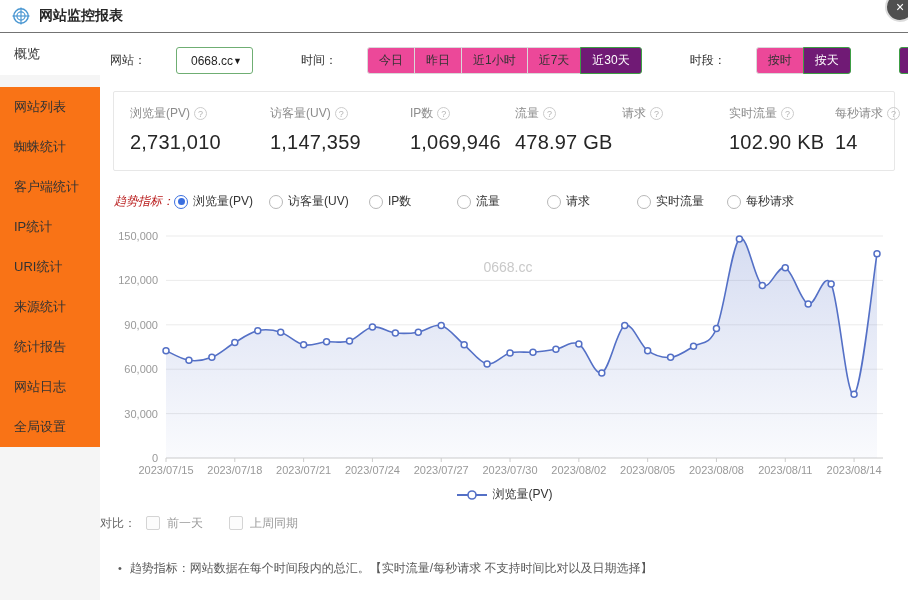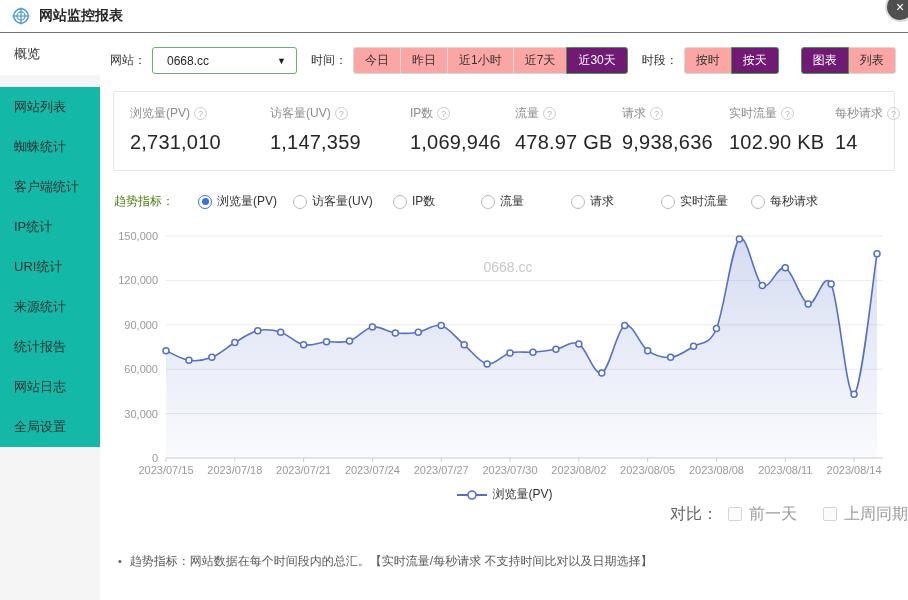--- a/index.html
+++ b/index.html
@@ -10,35 +10,35 @@
   
   .topbar { height:33px; border-bottom:1px solid #737373; display:flex; align-items:center; padding-left:12px; background:#fff; }
   .topbar .logo { width:18px; height:18px; margin-right:9px; }
   .topbar .title { font-size:14px; color:#262626; font-weight:bold; }
   .close-btn { position:absolute; top:-8px; right:-7px; width:30px; height:30px; border-radius:50%;
     background:#4f4f4f; border:2px solid #dcdcdc; color:#fff; font-size:14px; line-height:26px;
     text-align:center; cursor:pointer; z-index:20; }
 
   
   .sidebar { position:absolute; left:0; top:33px; bottom:0; width:100px; background:#f5f5f5; }
-  .sb-item { height:40px; line-height:40px; padding-left:14px; font-size:13px; color:#333; cursor:pointer; background:#14b8a6; }
+  .sb-item { height:40px; line-height:40px; padding-left:14px; font-size:13px; color:#333; cursor:pointer; background:#f97316; }
   .sb-item.active { background:#fff; height:42px; line-height:42px; }
   .sb-item:nth-child(2) { margin-top:12px; }
 
   
   .main { margin-left:100px; position:relative; }
-  .filter-row { display:flex; align-items:center; margin:14px 0 0 10px; font-size:12px; white-space:nowrap; }
+  .filter-row { display:flex; align-items:center; margin:14px 0 0 10px; font-size:12px; white-space:nowrap;gap:24px; }
   .flabel { color:#333; margin-right:6px; }
   .site-select { width:145px; height:27px; border:1px solid #6fae73; border-radius:3px; background:#fff;
     display:flex; align-items:center; justify-content:space-between; padding:0 10px 0 14px; cursor:pointer; }
   .site-select .val { color:#262626; }
   .site-select .arr { font-size:9px; color:#1a1a1a; }
   .gap12 { width:14px; } .gap22 { width:22px; }
   .seg { display:inline-flex; }
-  .seg-btn { height:27px; line-height:25px; padding:0 11px; border:1px solid #d9d9d9; background:#fca5a5;
+  .seg-btn { height:27px; line-height:25px; padding:0 11px; border:1px solid #d9d9d9; background:#ec4899;
     color:#333; cursor:pointer; margin-left:-1px; }
   .seg-btn:first-child { margin-left:0; border-radius:3px 0 0 3px; }
   .seg-btn:last-child { border-radius:0 3px 3px 0; }
   .seg-btn.active { background:#701a75; border-color:#3d9e44; color:#fff; position:relative; z-index:1; }
   .custom-select { width:160px; height:27px; border:1px solid #d9d9d9; border-radius:3px; background:#fff;
     display:flex; align-items:center; justify-content:space-between; padding:0 12px; margin-left:8px; cursor:pointer; }
   .custom-select .ph { color:#9b9b9b; }
   .chev { width:7px; height:7px; border-right:1.5px solid #999; border-bottom:1.5px solid #999;
     transform:rotate(45deg); margin-top:-4px; }
 
@@ -48,37 +48,37 @@
   .stat { flex:0 0 auto; }
   .stat:nth-child(1){width:140px;} .stat:nth-child(2){width:140px;} .stat:nth-child(3){width:105px;}
   .stat:nth-child(4){width:107px;} .stat:nth-child(5){width:107px;} .stat:nth-child(6){width:106px;}
   .stat-label { font-size:12px; color:#8c8c8c; display:flex; align-items:center; }
   .help { width:13px; height:13px; border:1px solid #ccc; border-radius:50%; font-size:9px; color:#b5b5b5;
     text-align:center; line-height:12px; margin-left:4px; display:inline-block; }
   .stat-value { font-size:20px; color:#262626; margin-top:9px; letter-spacing:.2px; }
 
   
   .trend-row { display:flex; align-items:center; margin:22px 0 0 14px; font-size:12px; }
-  .trend-label { color:#4d7c0f; margin-right:24px; }
+  .trend-label { color:#b91c1c; margin-right:0;font-style:italic; }
   .radio-opt { display:flex; align-items:center; width:66px; white-space:nowrap; cursor:pointer; }
   .rdo { width:14px; height:14px; border-radius:50%; border:1px solid #b8b8b8; background:#fff;
     margin-right:5px; display:inline-flex; align-items:center; justify-content:center; flex:0 0 auto; }
   .radio-opt.sel .rdo { border-color:#3a6fe0; }
   .rdo .dot { width:7px; height:7px; border-radius:50%; background:transparent; }
   .radio-opt.sel .rdo .dot { background:#3a6fe0; }
 
   
   .chart-area { margin-top:6px; position:relative; }
   .chart-area svg { display:block; }
 
   
   .legend-row { text-align:center; margin-top:4px; font-size:12px; color:#333; }
   .legend-row .litem { display:inline-flex; align-items:center; cursor:pointer; }
   .legend-row svg { margin-right:5px; }
-  .compare-row { display:flex; justify-content:flex-end; align-items:center; font-size:16px; }
+  .compare-row { display:flex; justify-content:flex-start; align-items:center; margin-top:11px; font-size:12px; }
   .compare-row .clabel { color:#666; margin-right:10px; }
   .chk { width:14px; height:14px; border:1px solid #d4d4d4; border-radius:2px; background:#fcfcfc;
     margin-right:7px; cursor:pointer; flex:0 0 auto; }
   .chk-opt { display:flex; align-items:center; color:#9b9b9b; margin-right:26px; }
   .chk-opt:last-child { margin-right:0; }
 
   .footnote { margin:28px 0 0 18px; font-size:12px; color:#595959; display:flex; align-items:center; }
   .footnote .bullet { margin-right:8px; color:#595959; font-size:11px; }
 </style>
 </head>
@@ -167,21 +167,20 @@
             <span>流量</span>
             <span class="help">?</span>
           </div>
         <div class="stat-value">478.97 GB</div>
       </div>
       <div class="stat">
         <div class="stat-label">
             <span>请求</span>
             <span class="help">?</span>
           </div>
-        <div class="stat-value">9,938,636</div>
       </div>
       <div class="stat">
         <div class="stat-label">
             <span>实时流量</span>
             <span class="help">?</span>
           </div>
         <div class="stat-value">102.90 KB</div>
       </div>
       <div class="stat">
         <div class="stat-label">

